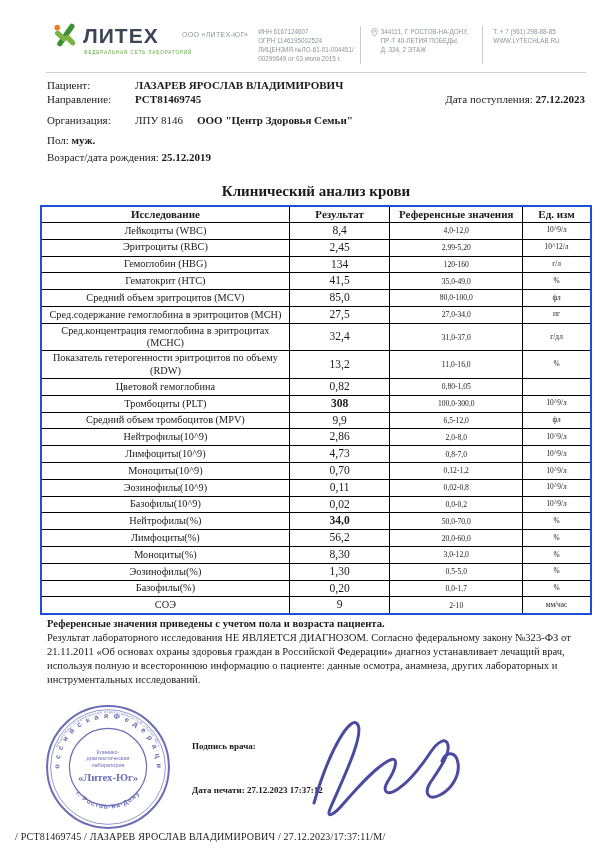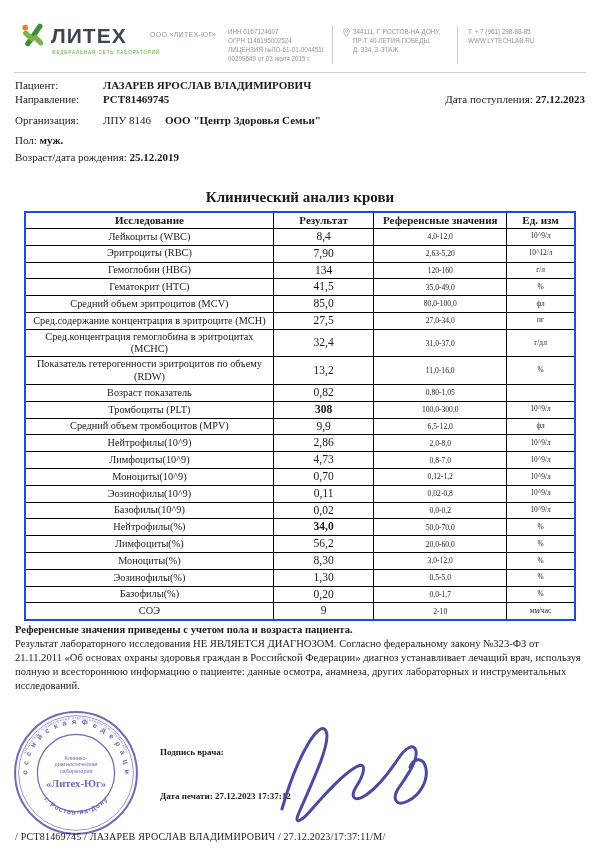--- a/index.html
+++ b/index.html
@@ -1,20 +1,20 @@
 <!DOCTYPE html>
 <html><head>
 <meta charset="utf-8">
 <style>
   * { margin:0; padding:0; box-sizing:border-box; }
   html,body { background:#e8e8e8; }
   .page {
     position:relative; width:600px; height:852px; margin:0 auto;
     background:#ffffff; overflow:hidden;
-    font-family:"Liberation Serif", serif; color:#1a1a1a;
+    font-family:"Liberation Serif", serif; color:#1a1a1a;padding-left:32px;
   }
   
   .letterhead {
     display:flex; align-items:flex-start;
     margin:22px 14px 0 20px; font-family:"Liberation Sans", sans-serif;
   }
   .logo-block { width:130px; }
   .logo-row { display:flex; align-items:center; gap:5px; }
   .logo-mark { width:26px; height:26px; flex:0 0 auto; }
   .brand { font-size:21px; font-weight:bold; color:#3c4657; letter-spacing:1px; line-height:1; }
@@ -31,21 +31,21 @@
   
   .patient { margin:6px 15px 0 15px; font-size:11px; }
   .prow { display:flex; line-height:1.25; }
   .plabel { width:88px; flex:0 0 auto; }
   .pbold { font-weight:bold; }
   .right-date { margin-left:auto; }
   .org-row .plabel { width:88px; }
   .org-code { width:62px; }
   .gap-s { height:7px; } .gap-xs { height:3px; }
   
-  .report-title { text-align:center; font-weight:bold; font-size:15px; margin-top:24px; }
+  .report-title { text-align:center; font-weight:bold; font-size:15px; margin-top:18px; }
   table.results {
     width:552px; margin:5px auto 0 auto; border-collapse:collapse;
     border:2px solid #1d4ed8;
   }
   table.results th, table.results td {
     border:1px solid #000; text-align:center; vertical-align:middle;
     padding:1px 2px; line-height:1.2;
   }
   table.results th { font-size:11px; border-bottom:1.5px solid #000; }
   th.h-unit { font-size:8.5px; }
@@ -158,22 +158,22 @@
     </thead>
     <tbody>
         <tr>
           <td class="col-name">Лейкоциты (WBC)</td>
           <td class="col-result">8,4</td>
           <td class="col-ref">4,0-12,0</td>
           <td class="col-unit">10^9/л</td>
         </tr>
         <tr>
           <td class="col-name">Эритроциты (RBC)</td>
-          <td class="col-result">7,90</td>
-          <td class="col-ref">2,63-5,20</td>
+          <td class="col-result">2,45</td>
+          <td class="col-ref">2,99-5,20</td>
           <td class="col-unit">10^12/л</td>
         </tr>
         <tr>
           <td class="col-name">Гемоглобин (HBG)</td>
           <td class="col-result">134</td>
           <td class="col-ref">120-160</td>
           <td class="col-unit">г/л</td>
         </tr>
         <tr>
           <td class="col-name">Гематокрит (HTC)</td>
@@ -181,39 +181,39 @@
           <td class="col-ref">35,0-49,0</td>
           <td class="col-unit">%</td>
         </tr>
         <tr>
           <td class="col-name">Средний объем эритроцитов (MCV)</td>
           <td class="col-result">85,0</td>
           <td class="col-ref">80,0-100,0</td>
           <td class="col-unit">фл</td>
         </tr>
         <tr>
-          <td class="col-name">Сред.содержание концентрация в эритроците (MCH)</td>
+          <td class="col-name">Сред.содержание гемоглобина в эритроцитов (MCH)</td>
           <td class="col-result">27,5</td>
           <td class="col-ref">27,0-34,0</td>
           <td class="col-unit">пг</td>
         </tr>
         <tr>
           <td class="col-name">Сред.концентрация гемоглобина в эритроцитах (MCHC)</td>
           <td class="col-result">32,4</td>
           <td class="col-ref">31,0-37,0</td>
           <td class="col-unit">г/дл</td>
         </tr>
         <tr>
           <td class="col-name">Показатель гетерогенности эритроцитов по объему (RDW)</td>
           <td class="col-result">13,2</td>
           <td class="col-ref">11,0-16,0</td>
           <td class="col-unit">%</td>
         </tr>
         <tr>
-          <td class="col-name">Возраст показатель</td>
+          <td class="col-name">Цветовой гемоглобина</td>
           <td class="col-result">0,82</td>
           <td class="col-ref">0,80-1,05</td>
           <td class="col-unit"></td>
         </tr>
         <tr>
           <td class="col-name">Тромбоциты (PLT)</td>
           <td class="col-result bold">308</td>
           <td class="col-ref">100,0-300,0</td>
           <td class="col-unit">10^9/л</td>
         </tr>

